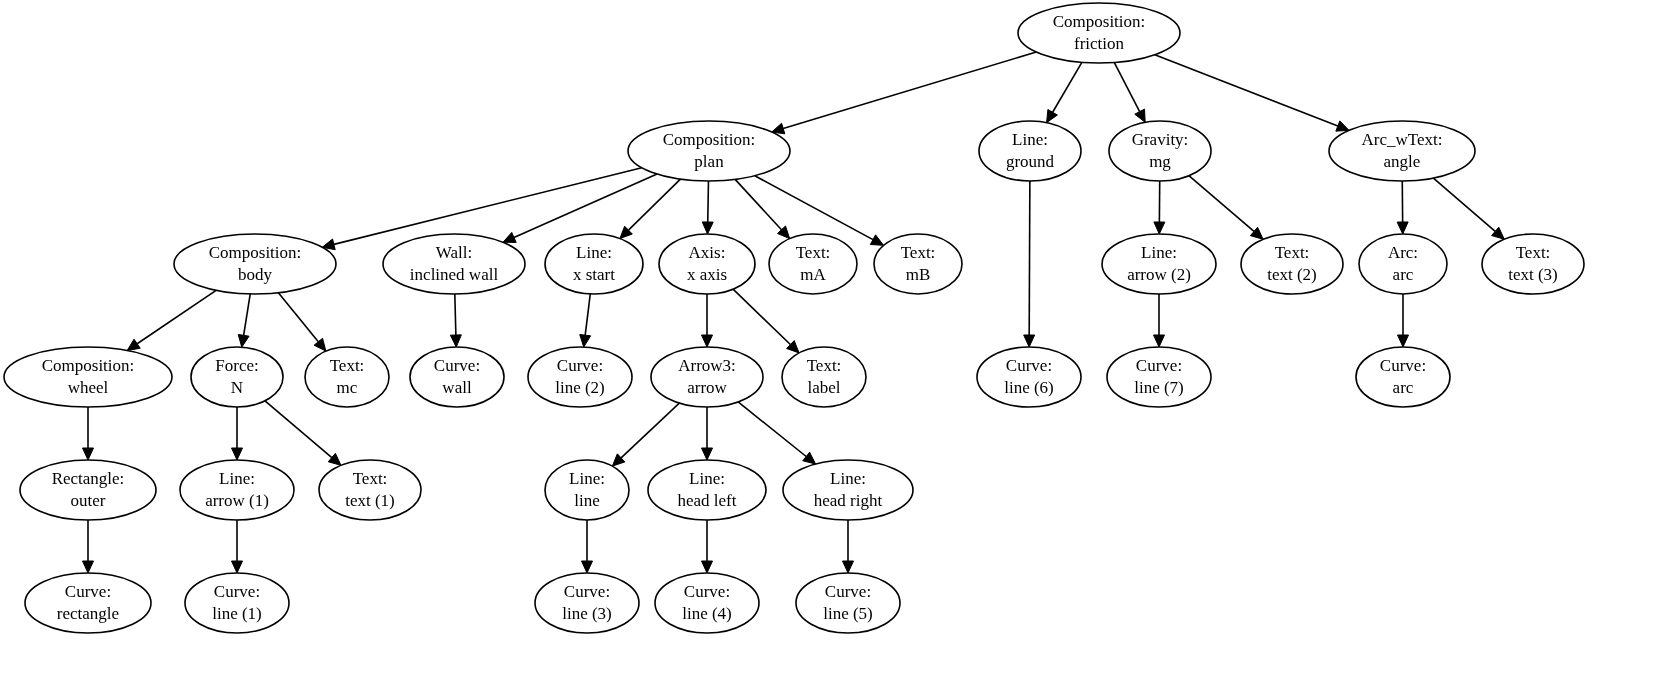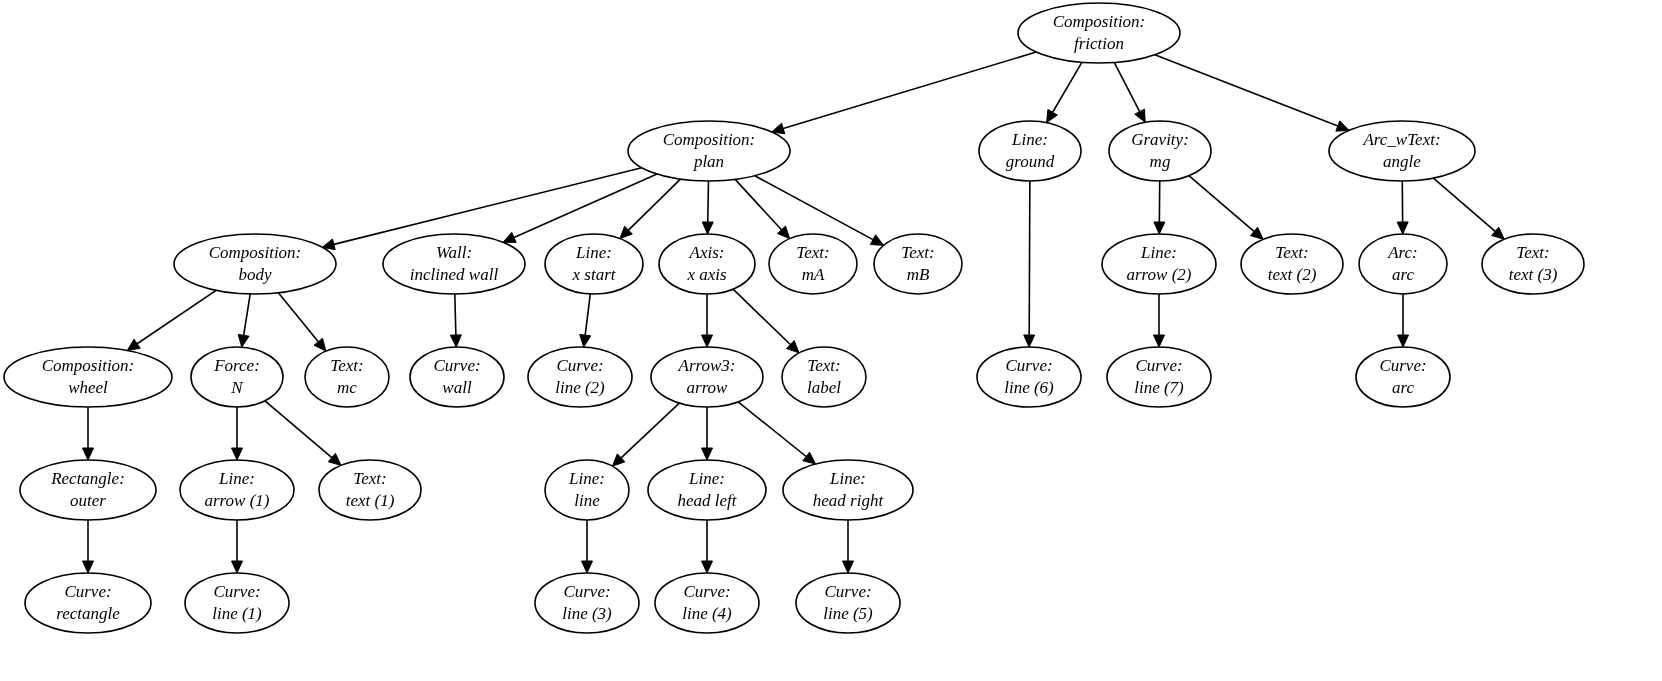--- a/index.html
+++ b/index.html
@@ -11,21 +11,20 @@
     width: 1662px;
     height: 681px;
     overflow: hidden;
     font-family: "Liberation Serif", "DejaVu Serif", serif;
   }
   #graph-root {
     position: relative;
     width: 1662px;
     height: 681px;
     background: #ffffff;
-    font-style: italic;
   }
   svg#graph-svg {
     display: block;
     width: 1662px;
     height: 681px;
   }
   .node-ellipse {
     fill: #ffffff;
     stroke: #000000;
     stroke-width: 1.6px;

